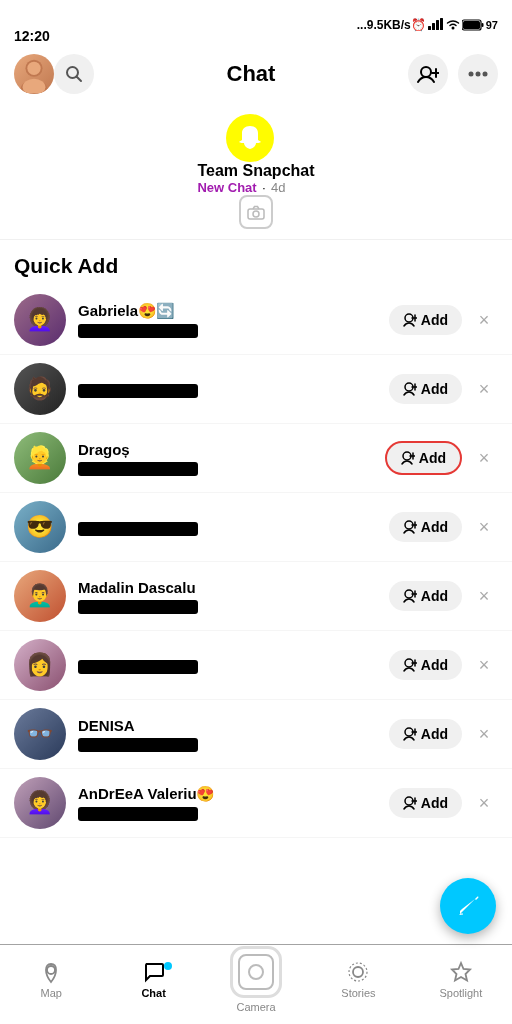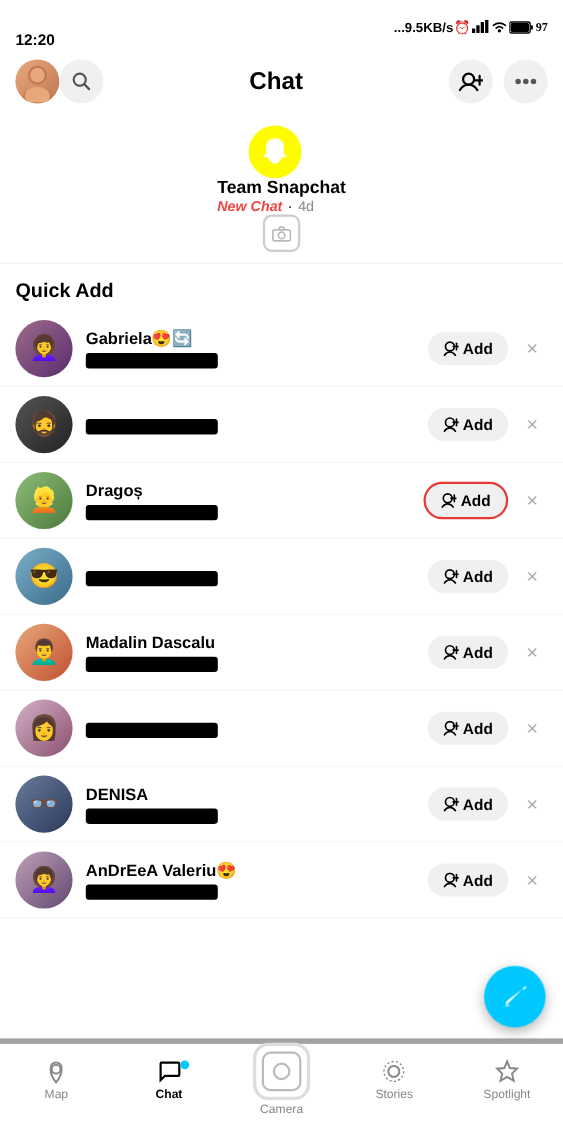--- a/index.html
+++ b/index.html
@@ -80,34 +80,34 @@
       width: 48px; height: 48px;
       background: #FFFC00;
       border-radius: 50%;
       display: flex; align-items: center; justify-content: center;
       margin-right: 12px;
       flex-shrink: 0;
     }
     .snapchat-info { flex: 1; }
     .snapchat-name { font-size: 16px; font-weight: 700; color: #000; }
     .snapchat-sub { display: flex; align-items: center; gap: 5px; font-size: 13px; }
-    .snapchat-sub .new-chat { color: #ef4444; font-weight: 600; font-style: italic; }
+    .snapchat-sub .new-chat { color: #a21caf; font-weight: 600; }
     .snapchat-sub .time { color: #888; }
     .camera-icon {
       width: 34px; height: 34px;
       border: 2px solid #ccc;
       border-radius: 8px;
       display: flex; align-items: center; justify-content: center;
       color: #bbb;
     }
 
     
     .quick-add-header {
       padding: 14px 14px 8px;
-      font-size: 18px;
+      font-size: 21px;
       font-weight: 700;
       color: #000;
     }
 
     
     .user-row {
       display: flex;
       align-items: center;
       padding: 8px 14px;
       background: #fff;
@@ -180,21 +180,21 @@
       cursor: pointer;
       z-index: 10;
     }
 
     
     .bottom-nav {
       position: fixed;
       bottom: 0;
       width: 512px;
       background: #fff;
-      border-top: 5px solid #a3a3a3;
+      border-top: 1px solid #a3a3a3;
       display: flex;
       align-items: center;
       height: 80px;
       padding-bottom: 10px;
     }
     .nav-item {
       flex: 1;
       display: flex;
       flex-direction: column;
       align-items: center;
@@ -234,21 +234,21 @@
       </svg>
     </span>
     <span>
       <svg width="16" height="12" viewBox="0 0 16 12">
         <path d="M8 10 L8 10" stroke="#000" stroke-width="2" stroke-linecap="round"></path>
         <path d="M5 7.5 Q8 5 11 7.5" stroke="#000" stroke-width="1.5" fill="none" stroke-linecap="round"></path>
         <path d="M2.5 5 Q8 1 13.5 5" stroke="#000" stroke-width="1.5" fill="none" stroke-linecap="round"></path>
         <circle cx="8" cy="10" r="1.5" fill="#000"></circle>
       </svg>
     </span>
-    <span style="display:flex;align-items:flex-start;gap:2px;font-family:Liberation Serif, serif;">
+    <span style="display:flex;align-items:flex-start;gap:2px;">
       <svg width="22" height="12" viewBox="0 0 22 12">
         <rect x="0" y="1" width="19" height="10" rx="2" stroke="#000" stroke-width="1.2" fill="none"></rect>
         <rect x="1" y="2" width="17" height="8" rx="1.5" fill="#000"></rect>
         <rect x="19.5" y="4" width="2" height="4" rx="1" fill="#000"></rect>
       </svg>
       <span style="font-size:11px;">97</span>
     </span>
   </div>
 </div>
 

